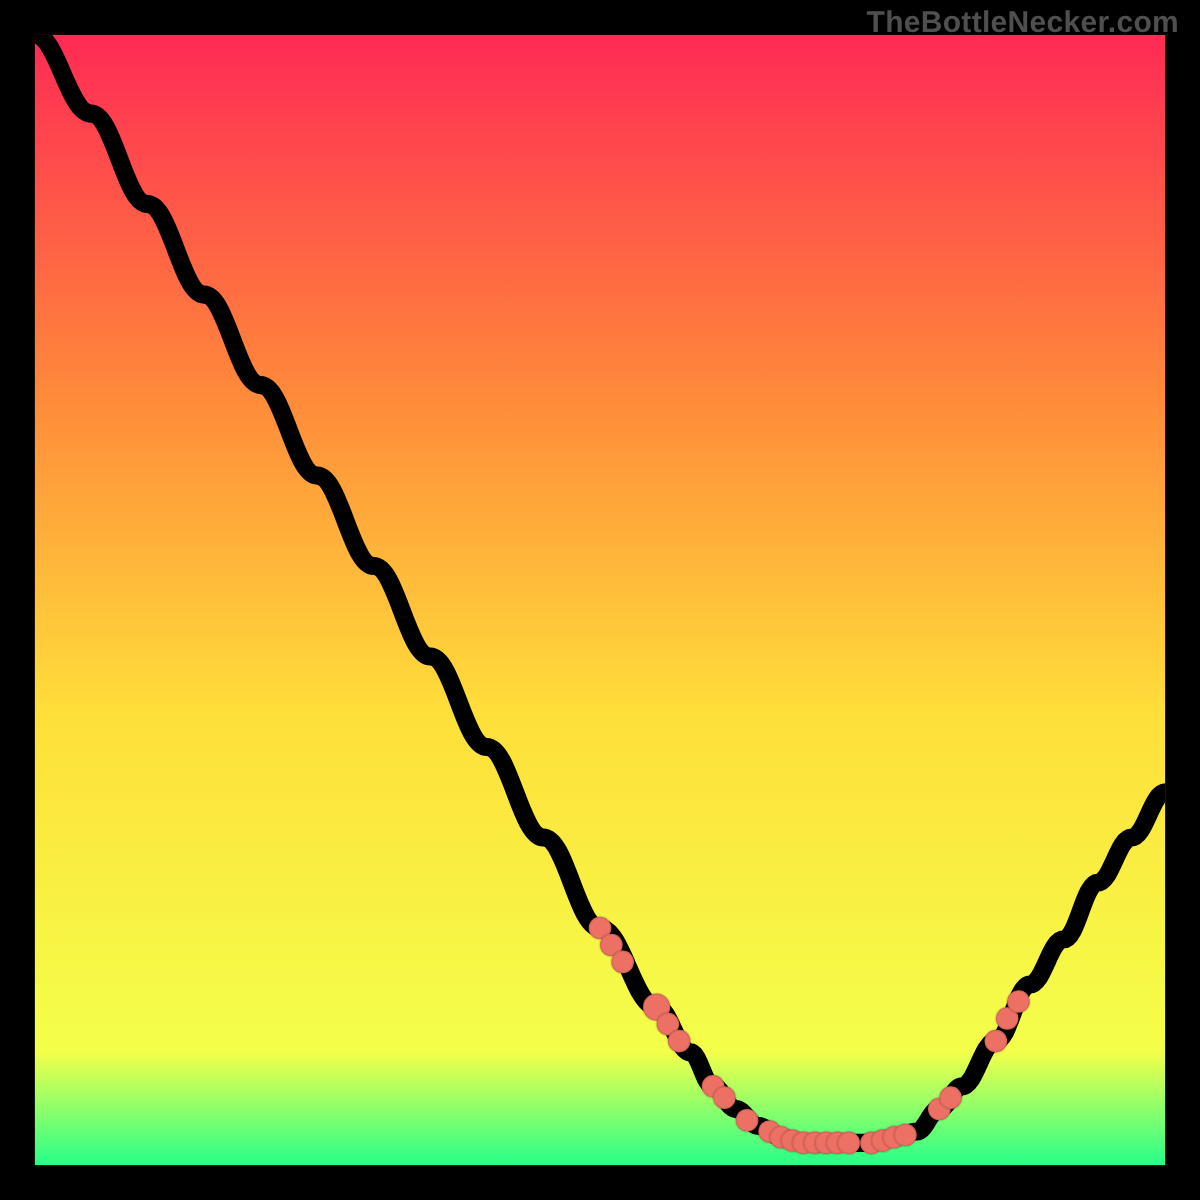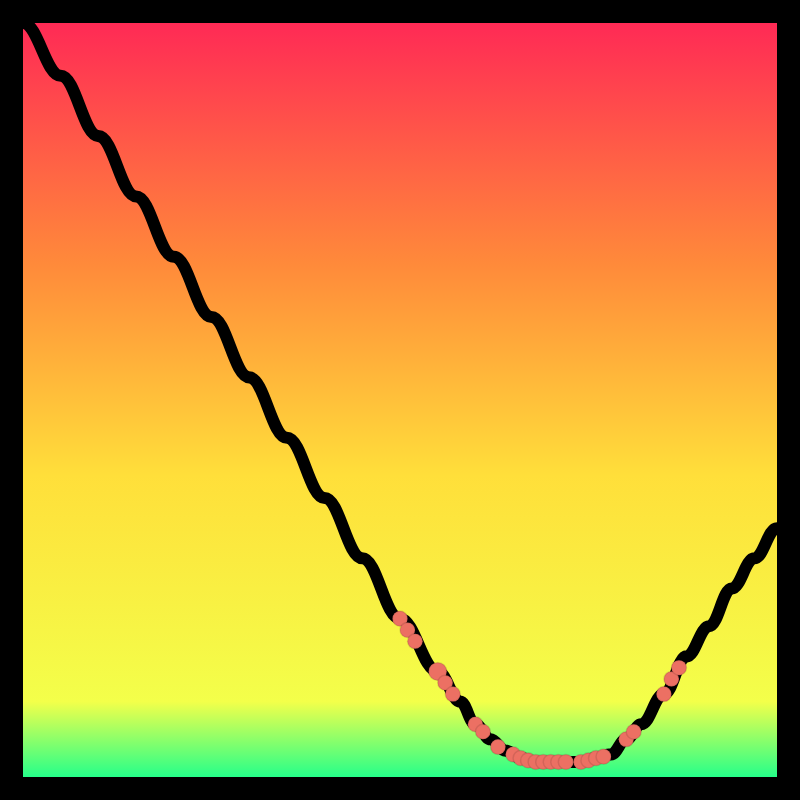--- a/index.html
+++ b/index.html
@@ -51,20 +51,21 @@
     fill: #ec7063;
     stroke: rgba(0,0,0,0.1);
     stroke-width: 0.2;
   }
 </style>
 </head>
 <body>
 
 <div class="stage">
 
+  <div class="watermark">TheBottleNecker.com</div>
 
   <div class="plot-frame">
     <svg class="plot" viewBox="0 0 100 100" preserveAspectRatio="none">
       <defs>
         <linearGradient id="bg-grad" x1="0" y1="0" x2="0" y2="1">
           <stop offset="0%" stop-color="#ff2a55"></stop>
           <stop offset="32%" stop-color="#ff8a3a"></stop>
           <stop offset="60%" stop-color="#ffdf3a"></stop>
           <stop offset="90%" stop-color="#f3ff4a"></stop>
           <stop offset="100%" stop-color="#26ff8a"></stop>

